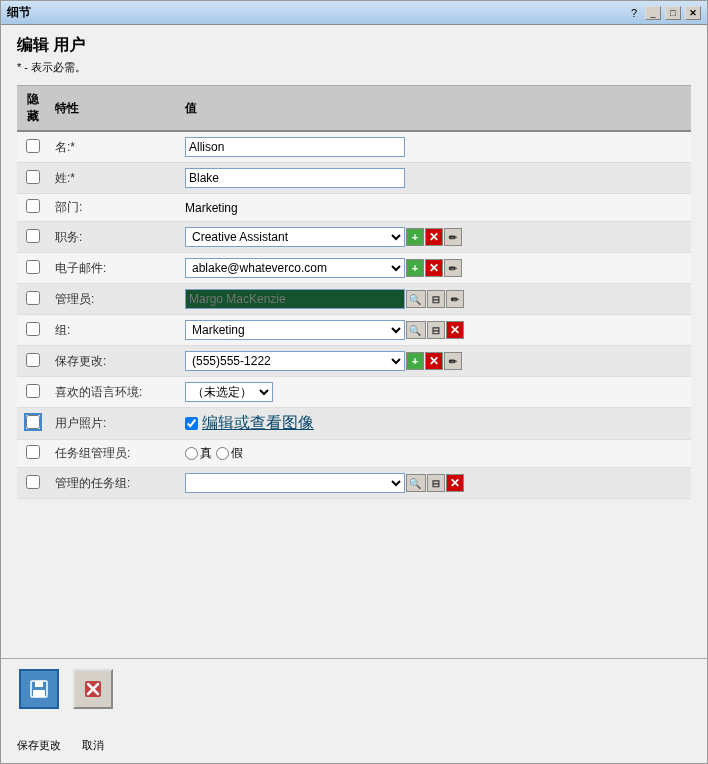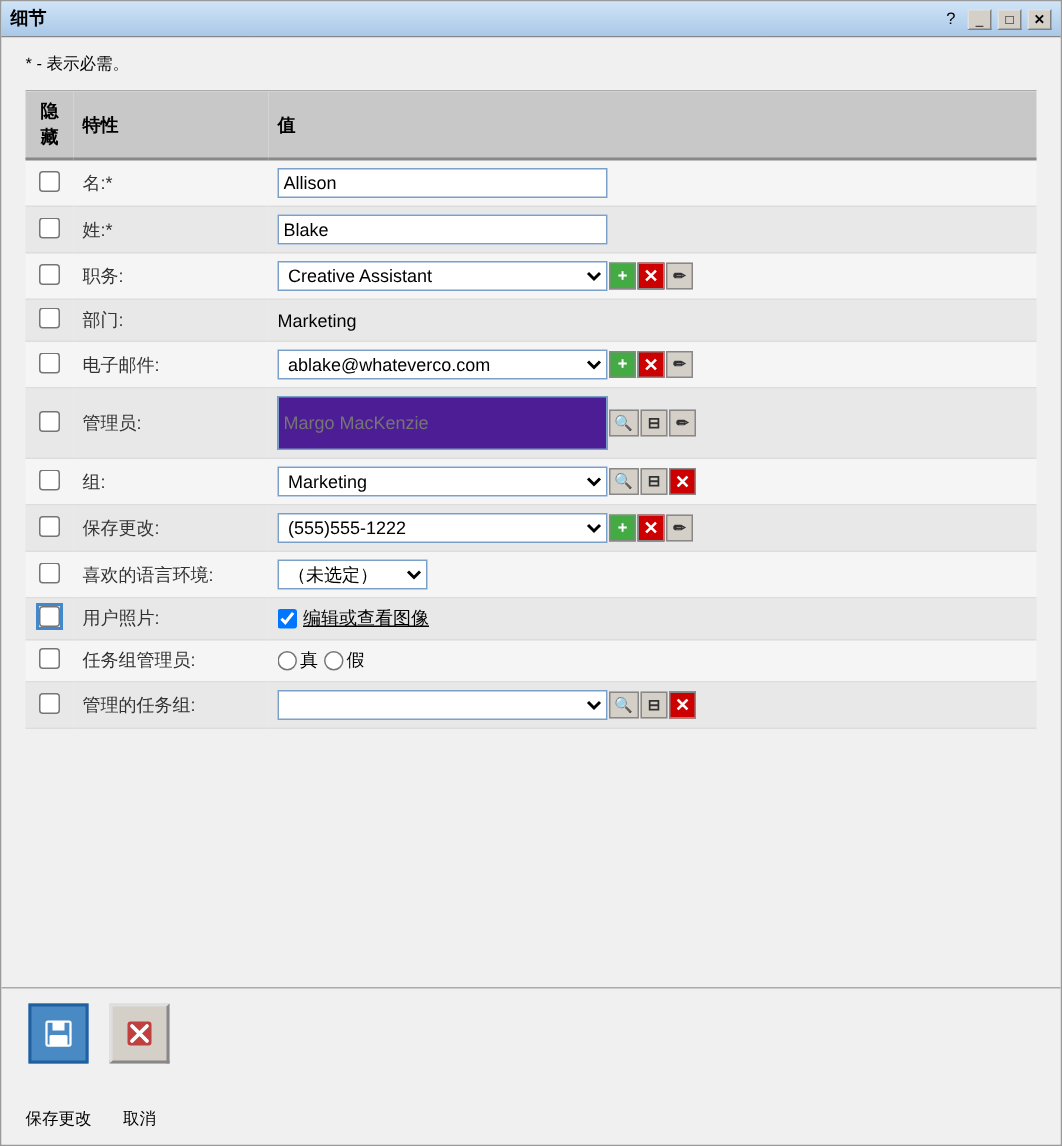--- a/index.html
+++ b/index.html
@@ -121,21 +121,21 @@
       font-family: inherit;
       width: 220px;
     }
     .small-select {
       height: 20px;
       border: 1px solid #7a9fc9;
       background: #fff;
       padding: 1px 2px;
       font-size: 12px;
       font-family: inherit;
-      width: 100px;
+      width: 88px;
     }
     .action-btn {
       width: 18px;
       height: 18px;
       border: 1px solid #888;
       cursor: pointer;
       display: inline-flex;
       align-items: center;
       justify-content: center;
       font-size: 11px;
@@ -158,46 +158,46 @@
     .btn-search {
       background: #d4d0c8;
       color: #000;
       font-size: 10px;
     }
     .static-text {
       font-size: 12px;
       color: #000;
     }
     .manager-input {
-      height: 36px;
+      height: 20px;
       border: 1px solid #7a9fc9;
-      background: #4c1d95;
+      background: #14532d;
       padding: 1px 3px;
       font-size: 12px;
       font-family: inherit;
       width: 220px;
       color: #999;
     }
     .radio-group {
       display: flex;
       align-items: center;
       gap: 4px;
     }
     .radio-group label {
       display: flex;
       align-items: center;
       gap: 2px;
       font-size: 12px;
       cursor: pointer;
     }
     .photo-link {
-      color: #000000;
+      color: #0c4a6e;
       text-decoration: underline;
       cursor: pointer;
-      font-size: 12px;
+      font-size: 16px;
       text-align: center;
     }
     .photo-checkbox-area {
       display: flex;
       align-items: center;
       gap: 4px;
     }
     .header-row td {
       background: #c8c8c8 !important;
       font-weight: bold;
@@ -258,20 +258,21 @@
     <span class="title-bar-text">细节</span>
     <div class="title-bar-buttons">
       <span class="title-help">?</span>
       <div class="title-btn">_</div>
       <div class="title-btn">□</div>
       <div class="title-btn" style="font-weight:bold;">✕</div>
     </div>
   </div>
 
   <div class="content">
+    <div class="page-title">编辑  用户</div>
     <div class="required-note">* - 表示必需。</div>
     <hr class="divider">
 
     <table class="form-table">
       <thead>
         <tr class="header-row">
           <td class="col-hide">隐藏</td>
           <td>特性</td>
           <td>值</td>
         </tr>
@@ -295,40 +296,40 @@
           <td class="col-attr">姓:*</td>
           <td>
             <input type="text" class="text-input" value="Blake" style="">
           </td>
         </tr>
 
         <tr>
           <td class="col-hide checkbox-cell">
             <input type="checkbox" style="">
           </td>
+          <td class="col-attr">部门:</td>
+          <td>
+            <span class="static-text">Marketing</span>
+          </td>
+        </tr>
+
+        <tr>
+          <td class="col-hide checkbox-cell">
+            <input type="checkbox" style="">
+          </td>
           <td class="col-attr">职务:</td>
           <td>
             <span class="inline-combo-group">
               <select class="select-combo">
                 <option>Creative Assistant</option>
               </select>
               <button class="action-btn btn-green">+</button>
               <button class="action-btn btn-red" style="font-size:12px;">✕</button>
               <button class="action-btn btn-gray" style="font-size:10px;">✏</button>
             </span>
-          </td>
-        </tr>
-
-        <tr>
-          <td class="col-hide checkbox-cell">
-            <input type="checkbox" style="">
-          </td>
-          <td class="col-attr">部门:</td>
-          <td>
-            <span class="static-text">Marketing</span>
           </td>
         </tr>
 
 
         <tr>
           <td class="col-hide checkbox-cell">
             <input type="checkbox" style="">
           </td>
           <td class="col-attr">电子邮件:</td>
           <td>

